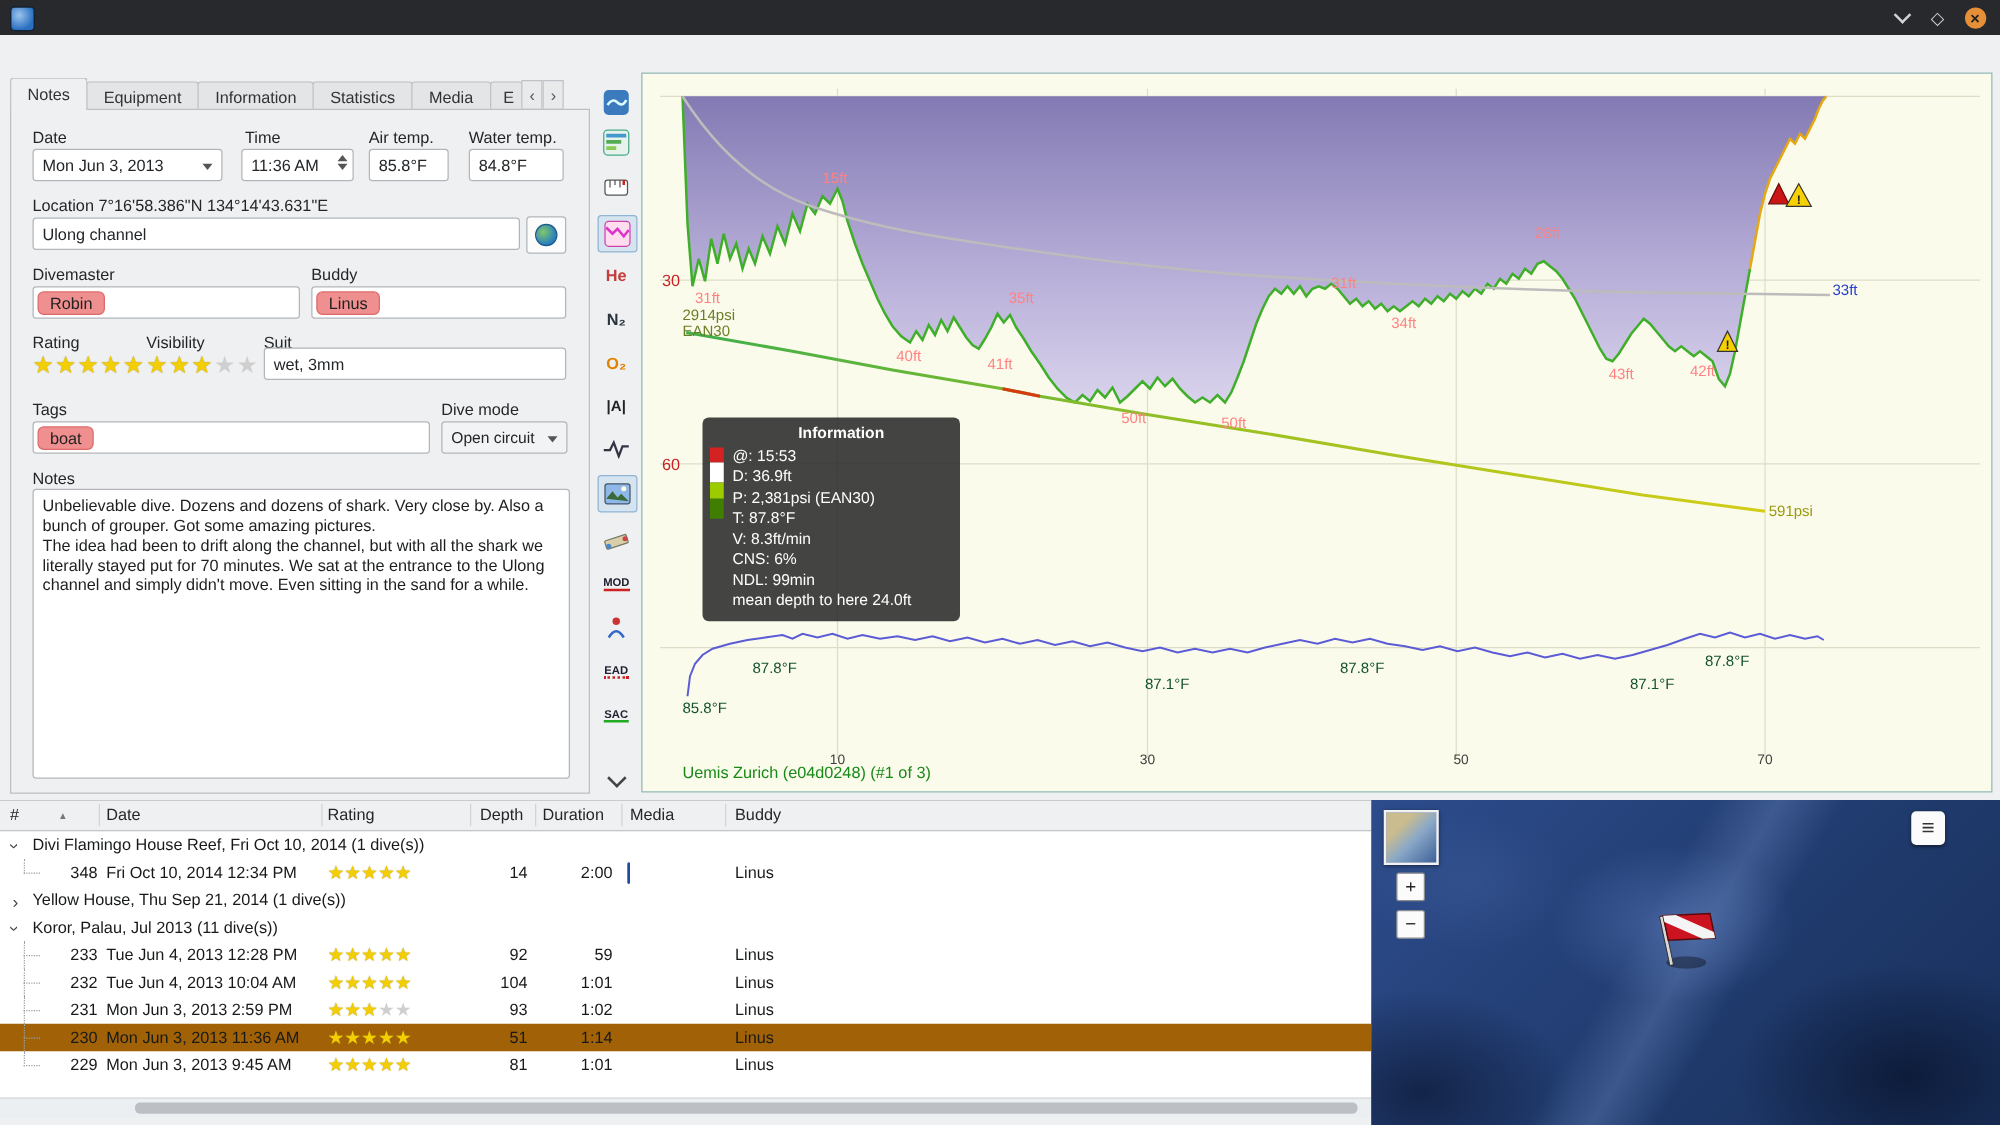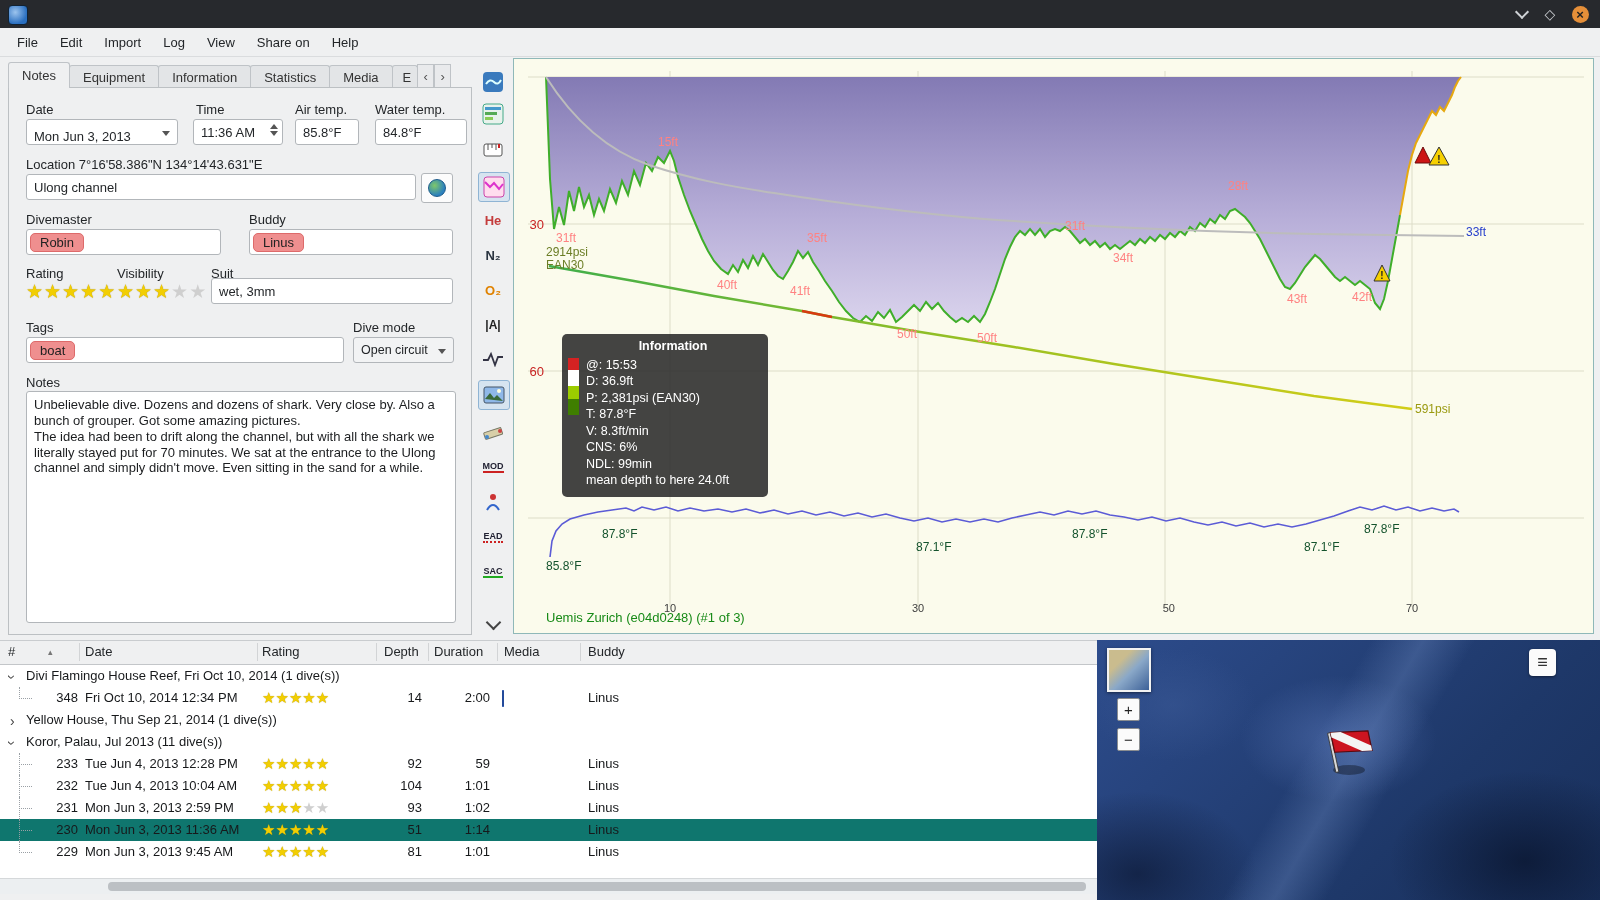--- a/index.html
+++ b/index.html
@@ -70,21 +70,21 @@
   .swatches{position:absolute;left:6px;top:24px;width:11px;}
   .swatches i{display:block;width:11px;}
   .pfooter{position:absolute;left:32px;top:551px;color:#178a17;font-size:13px;}
 
   
   .divelist{position:absolute;left:0;top:640px;width:1097px;height:238px;background:#ffffff;border-top:1px solid #c9cccf;}
   .dl-header{position:absolute;left:0;top:0;width:1097px;height:23px;background:#eff0f1;border-bottom:1px solid #c3c6c9;}
   .dl-h{position:absolute;top:3px;font-size:13px;color:#232629;}
   .dl-sep{position:absolute;top:2px;width:1px;height:18px;background:#d2d4d6;}
   .dl-row{position:absolute;left:0;width:1097px;height:22px;font-size:13px;color:#17191b;}
-  .dl-row.sel{background:#0f766e;}
+  .dl-row.sel{background:#a16207;}
   .c-num{position:absolute;left:46px;width:32px;text-align:right;top:3px;}
   .c-date{position:absolute;left:85px;top:3px;}
   .c-stars{position:absolute;left:262px;top:2px;}
   .c-stars .on{color:#f2ce02;text-shadow:0 0 1px #a08200;font-size:15px;}
   .c-stars .off{color:#cfcfcf;font-size:15px;}
   .c-depth{position:absolute;left:378px;width:44px;text-align:right;top:3px;}
   .c-dur{position:absolute;left:430px;width:60px;text-align:right;top:3px;}
   .c-media{position:absolute;left:502px;top:4px;}
   .c-buddy{position:absolute;left:588px;top:3px;}
   .trip-arrow{position:absolute;left:10px;top:4px;color:#444;font-size:14px;display:inline-block;}
@@ -126,29 +126,20 @@
         <span class="chev-down"></span>
       </div>
     <div class="tb-btn" style="right:40px;font-size:14px;">
         <span>◇</span>
       </div>
     <div class="tb-btn" style="right:10px;">
         <span class="close-circle">×</span>
       </div>
   </div>
 
-  <div class="menubar">
-    <span class="menu-item">File</span>
-    <span class="menu-item">Edit</span>
-    <span class="menu-item">Import</span>
-    <span class="menu-item">Log</span>
-    <span class="menu-item">View</span>
-    <span class="menu-item">Share on</span>
-    <span class="menu-item">Help</span>
-  </div>
 
   <div class="tabpanel">
     <div class="tabbar">
       <div class="tab active">
           <span>Notes</span>
         </div>
       <div class="tab">
           <span>Equipment</span>
         </div>
       <div class="tab">
@@ -171,49 +162,49 @@
         </div>
     </div>
 
     <div class="panelbody">
 
       <div class="lbl" style="left:17px;top:14px;">Date</div>
       <div class="lbl" style="left:187px;top:14px;">Time</div>
       <div class="lbl" style="left:286px;top:14px;">Air temp.</div>
       <div class="lbl" style="left:366px;top:14px;">Water temp.</div>
 
-      <div class="input" style="left:17px;top:31px;width:152px;align-items:flex-end;">
+      <div class="input" style="left:17px;top:31px;width:152px;">
         <span>Mon Jun 3, 2013</span>
         <span class="combo-arrow"></span>
       </div>
       <div class="input" style="left:184px;top:31px;width:90px;">
         <span>11:36 AM</span>
         <span class="spin">
             <i class="up"></i>
             <i class="dn"></i>
           </span>
       </div>
       <div class="input" style="left:286px;top:31px;width:64px;">
         <span>85.8°F</span>
       </div>
-      <div class="input" style="left:366px;top:31px;width:92px;">
+      <div class="input" style="left:366px;top:31px;width:76px;">
         <span>84.8°F</span>
       </div>
 
       <div class="lbl" style="left:17px;top:69px;">Location 7°16'58.386"N 134°14'43.631"E</div>
       <div class="input" style="left:17px;top:86px;width:390px;">
         <span>Ulong channel</span>
       </div>
       <div class="globe-btn" style="left:412px;top:85px;">
         <span class="globe"></span>
       </div>
 
       <div class="lbl" style="left:17px;top:124px;">Divemaster</div>
       <div class="lbl" style="left:240px;top:124px;">Buddy</div>
-      <div class="input" style="left:17px;top:141px;width:195px;padding-left:3px;">
+      <div class="input" style="left:17px;top:141px;width:214px;padding-left:3px;">
         <span class="chip">Robin</span>
       </div>
       <div class="input" style="left:240px;top:141px;width:204px;padding-left:3px;">
         <span class="chip">Linus</span>
       </div>
 
       <div class="lbl" style="left:17px;top:178px;">Rating</div>
       <div class="lbl" style="left:108px;top:178px;">Visibility</div>
       <div class="lbl" style="left:202px;top:178px;">Suit</div>
       <div class="abs stars-lg" style="left:17px;top:192px;">

